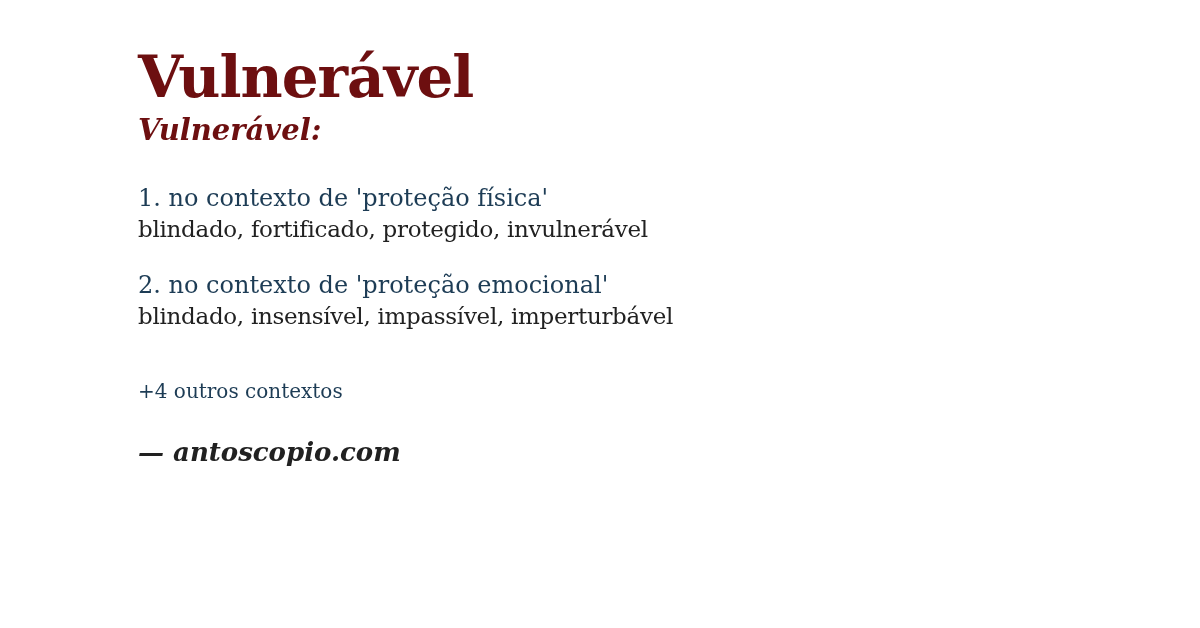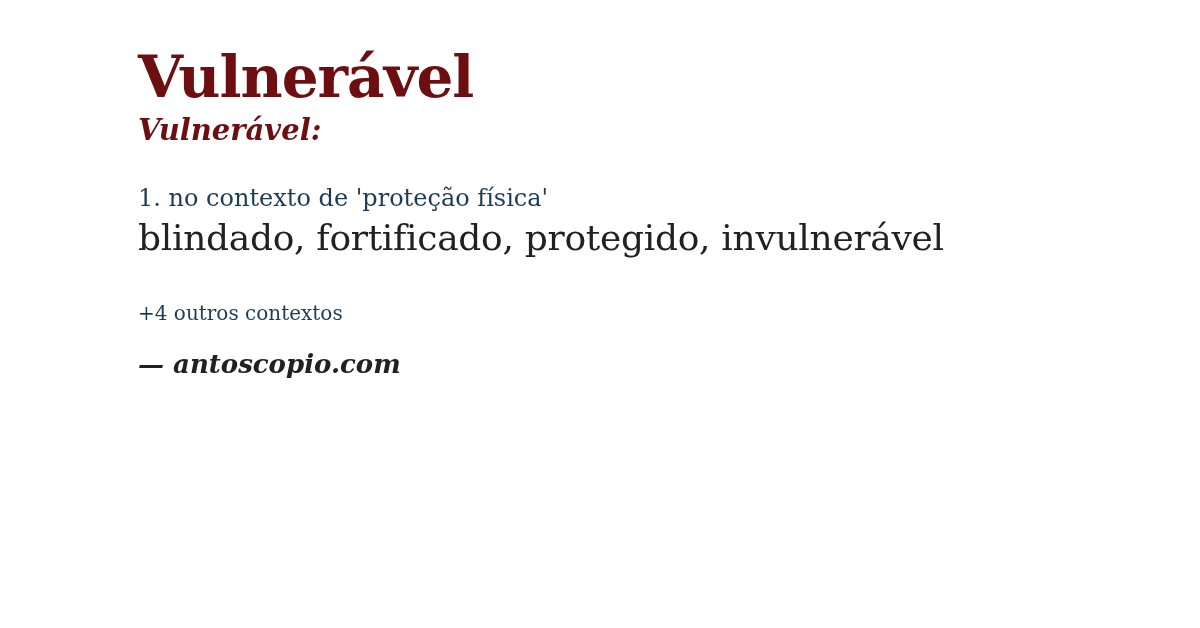--- a/index.html
+++ b/index.html
@@ -41,57 +41,61 @@
   }
   .section {
     margin-bottom: 29px;
   }
   .context-label {
     font-size: 24px;
     line-height: 1.15;
     color: var(--context-label);
   }
   .antonyms {
-    font-size: 36px;
+    font-size: 23px;
     line-height: 1.2;
     color: var(--body-text);
     margin-top: 3px;
     letter-spacing: -0.3px;
   }
   .more-contexts {
     display: inline-block;
     font-size: 20px;
     color: var(--context-label);
-    margin-top: 13px;
+    margin-top: 20px;
     cursor: pointer;
   }
   .attribution {
     font-size: 26px;
     font-style: italic;
     font-weight: 600;
     color: var(--body-text);
-    margin-top: 24px;
+    margin-top: 34px;
   }
 </style>
 </head>
 <body>
 
 <div class="card">
 
   <h1 class="title">Vulnerável</h1>
 
   <div class="subtitle">Vulnerável:</div>
 
   <div class="sections">
 
     <div class="section">
       <div class="context-label">1. no contexto de 'proteção física'</div>
       <div class="antonyms">blindado, fortificado, protegido, invulnerável</div>
     </div>
 
+    <div class="section">
+      <div class="context-label">2. no contexto de 'proteção emocional'</div>
+      <div class="antonyms">blindado, insensível, impassível, imperturbável</div>
+    </div>
 
     <div class="section">
     </div>
 
   </div>
 
   <div class="more-contexts">+4 outros contextos</div>
 
   <div class="attribution">— antoscopio.com</div>
 

